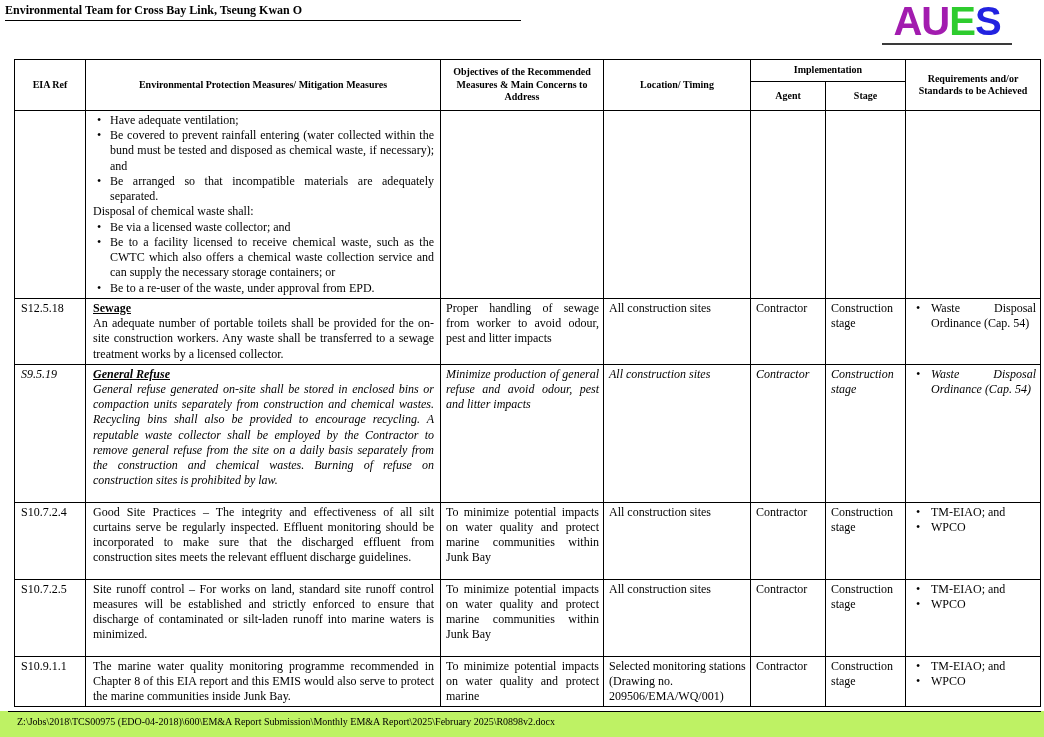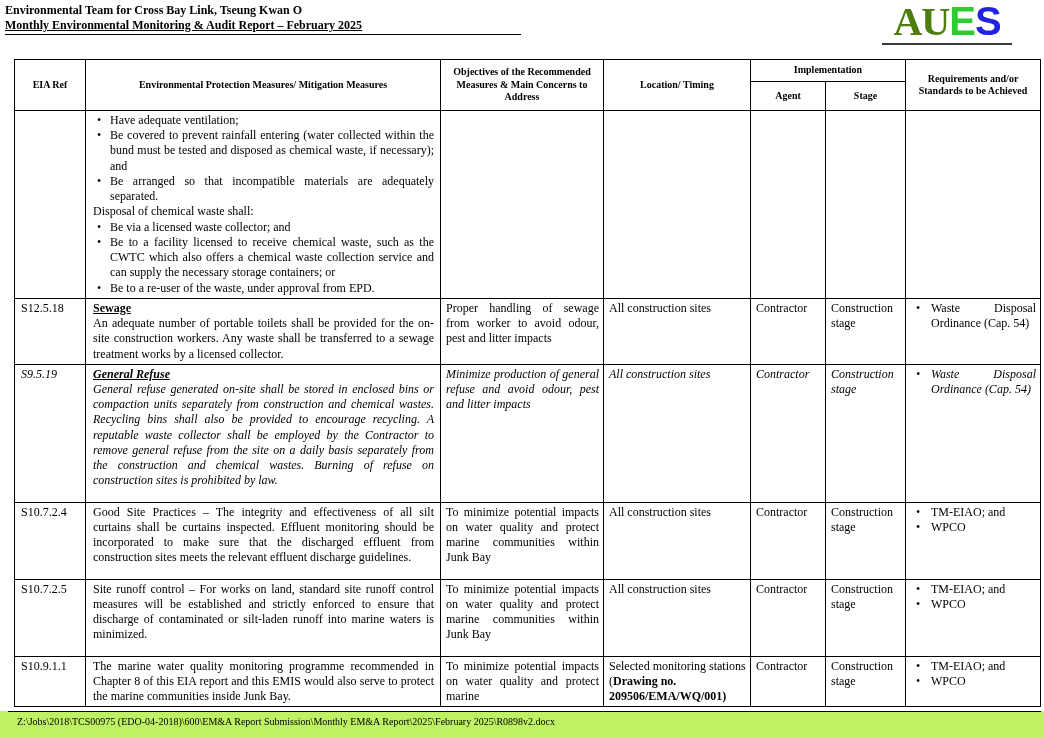--- a/index.html
+++ b/index.html
@@ -42,25 +42,24 @@
   .frule{margin-left:8px;width:1024px;border-top:1px solid #000;padding-top:4px;
          font-size:10px;line-height:11px;padding-left:9px;white-space:nowrap;}
 </style>
 </head>
 <body>
 
 <div class="page">
 
   <div class="rheader">
     <div class="hl">Environmental Team for Cross Bay Link, Tseung Kwan O</div>
-    <div class="hl underlined">Monthly Environmental Monitoring &amp; Audit Report – February 2025</div>
   </div>
 
   <div class="logo">
-    <span style="color: #4d7c0f; font-family: Liberation Serif, serif;">AU</span><span style="color: rgb(46, 204, 46);">E</span><span style="color: rgb(34, 34, 224);">S</span>
+    <span style="color: #a21caf;">AU</span><span style="color: rgb(46, 204, 46);">E</span><span style="color: rgb(34, 34, 224);">S</span>
   </div>
 
   <table class="emma">
     <colgroup>
       <col style="width:71px">
         <col style="width:355px">
         <col style="width:163px">
       <col style="width:147px">
         <col style="width:75px">
         <col style="width:80px">
@@ -122,21 +121,21 @@
           <td class="c-loc"><span>All construction sites</span></td>
           <td class="c-agent">Contractor</td>
           <td class="c-stage">Construction stage</td>
           <td class="c-req">
             <div class="bullet">Waste Disposal Ordinance (Cap. 54)</div>
           </td>
         </tr>
         <tr style="height: 77px;">
           <td class="c-eia">S10.7.2.4</td>
           <td class="c-measures">
-            <div class="mpara">Good Site Practices – The integrity and effectiveness of all silt curtains shall be curtains inspected. Effluent monitoring should be incorporated to make sure that the discharged effluent from construction sites meets the relevant effluent discharge guidelines.</div>
+            <div class="mpara">Good Site Practices – The integrity and effectiveness of all silt curtains serve be regularly inspected. Effluent monitoring should be incorporated to make sure that the discharged effluent from construction sites meets the relevant effluent discharge guidelines.</div>
           </td>
           <td class="c-obj">To minimize potential impacts on water quality and protect marine communities within Junk Bay</td>
           <td class="c-loc"><span>All construction sites</span></td>
           <td class="c-agent">Contractor</td>
           <td class="c-stage">Construction stage</td>
           <td class="c-req">
             <div class="bullet">TM-EIAO; and</div>
             <div class="bullet">WPCO</div>
           </td>
         </tr>
@@ -153,21 +152,21 @@
             <div class="bullet">TM-EIAO; and</div>
             <div class="bullet">WPCO</div>
           </td>
         </tr>
         <tr>
           <td class="c-eia">S10.9.1.1</td>
           <td class="c-measures">
             <div class="mpara">The marine water quality monitoring programme recommended in Chapter 8 of this EIA report and this EMIS would also serve to protect the marine communities inside Junk Bay.</div>
           </td>
           <td class="c-obj">To minimize potential impacts on water quality and protect marine</td>
-          <td class="c-loc"><span>Selected monitoring stations (</span><span style="font-weight: bold;">Drawing no. 209506/EMA/WQ/001)</span></td>
+          <td class="c-loc"><span>Selected monitoring stations (</span><span style="font-weight: normal;">Drawing no. 209506/EMA/WQ/001)</span></td>
           <td class="c-agent">Contractor</td>
           <td class="c-stage">Construction stage</td>
           <td class="c-req">
             <div class="bullet">TM-EIAO; and</div>
             <div class="bullet">WPCO</div>
           </td>
         </tr>
       </tbody>
   </table>
 

